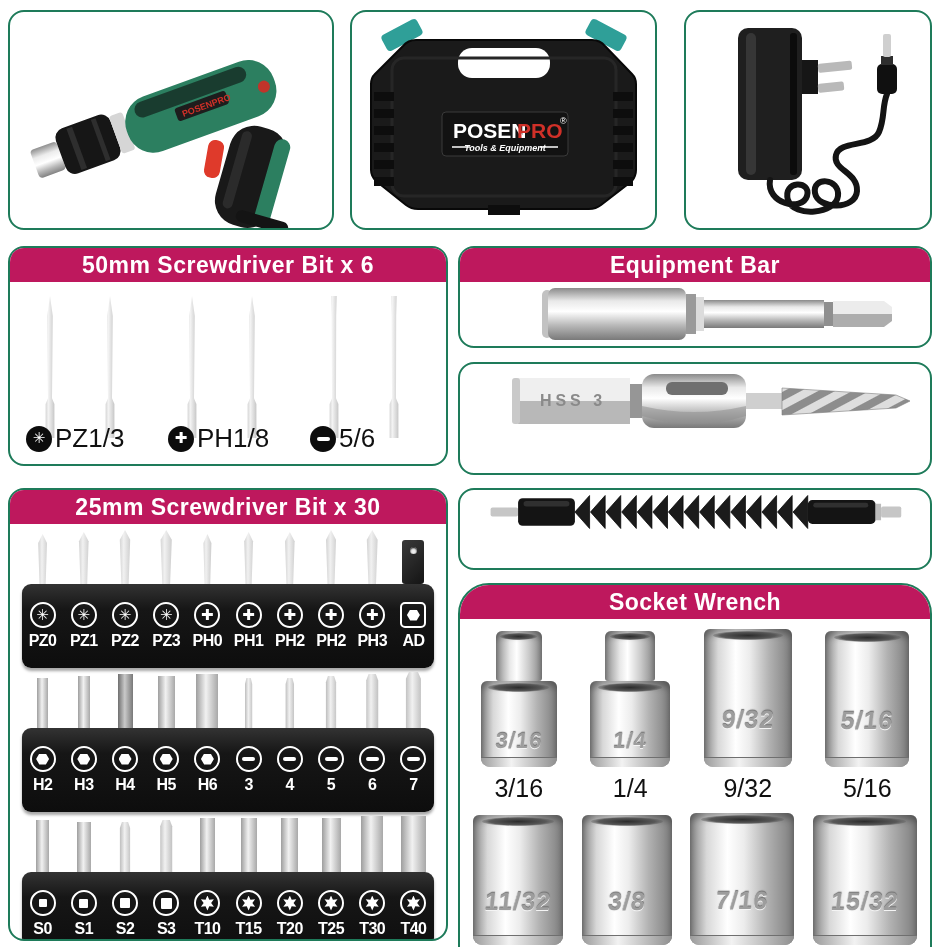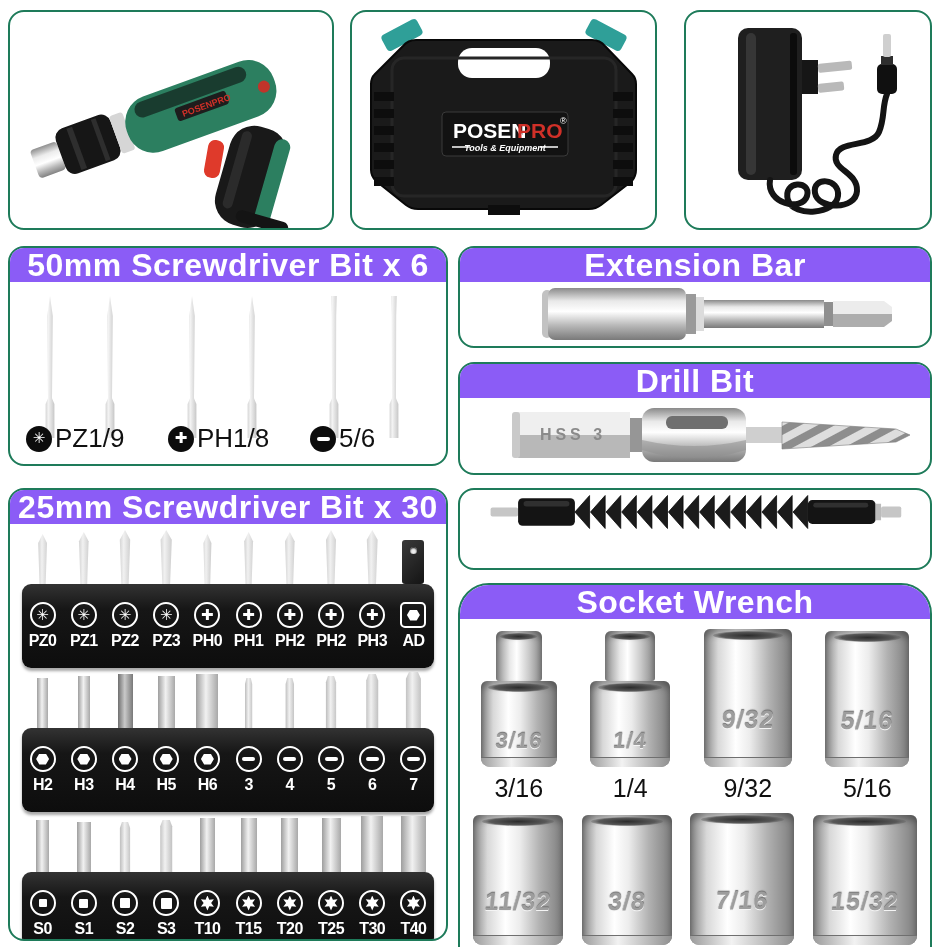--- a/index.html
+++ b/index.html
@@ -1,18 +1,18 @@
 <!DOCTYPE html>
 <html><head>
 <meta charset="utf-8">
 <style>
   html,body{margin:0;padding:0;background:#fff;}
   #stage{position:relative;width:940px;height:947px;background:#fff;font-family:"Liberation Sans",sans-serif;overflow:hidden;}
   .panel{position:absolute;background:#fff;border:2px solid #1e7b5a;border-radius:16px;overflow:hidden;box-sizing:border-box;}
-  .band{height:34px;background:#8b5cf6;display:flex;align-items:center;justify-content:center;color:#fff;font-weight:bold;font-size:32px;letter-spacing:.5px;}
+  .band{height:34px;background:#be185d;display:flex;align-items:center;justify-content:center;color:#fff;font-weight:bold;font-size:23px;letter-spacing:.5px;}
   
   .bit50{position:absolute;top:14px;width:20px;height:142px;background:linear-gradient(90deg,#9a9a9a,#f3f3f3 42%,#d2d2d2 65%,#949494);}
   .bit50.pt{clip-path:polygon(50% 0%,64% 14%,60% 72%,72% 76%,72% 100%,28% 100%,28% 76%,40% 72%,36% 14%);}
   .bit50.fl{clip-path:polygon(36% 0%,64% 0%,61% 14%,60% 72%,72% 76%,72% 100%,28% 100%,28% 76%,40% 72%,39% 14%);}
   .lab50{position:absolute;bottom:10px;display:flex;align-items:center;font-size:26px;color:#111;}
   .bic{width:26px;height:26px;border-radius:50%;background:#0c0c0c;color:#fff;display:inline-flex;align-items:center;justify-content:center;margin-right:3px;flex:none;}
   .gg{font-family:"DejaVu Sans",sans-serif;font-size:15px;line-height:1;}
   .sh-minus{width:13px;height:4px;background:#fff;border-radius:2px;}
   
   .rowgrp{position:absolute;left:12px;right:12px;}
@@ -133,39 +133,39 @@
       <div class="bit50 pt" style="left:30px;"></div>
       <div class="bit50 pt" style="left:90px;"></div>
       <div class="bit50 pt" style="left:172px;"></div>
       <div class="bit50 pt" style="left:232px;"></div>
       <div class="bit50 fl" style="left:314px;"></div>
       <div class="bit50 fl" style="left:374px;"></div>
       <div class="lab50" style="left:16px;">
         <span class="bic">
             <span class="gg">✳</span>
           </span>
-        <span>PZ1/9</span>
+        <span>PZ1/3</span>
       </div>
       <div class="lab50" style="left:158px;">
         <span class="bic">
             <span class="gg">✚</span>
           </span>
         <span>PH1/8</span>
       </div>
       <div class="lab50" style="left:300px;margin-top:28px;">
         <span class="bic">
             <span class="sh-minus"></span>
           </span>
         <span>5/6</span>
       </div>
     </div>
   </div>
 
   <div class="panel" style="left:458px;top:246px;width:474px;height:102px;">
-    <div class="band">Extension Bar</div>
+    <div class="band">Equipment Bar</div>
     <svg width="470" height="64" viewBox="0 0 470 64">
       <defs>
         <linearGradient id="chv" x1="0" y1="0" x2="0" y2="1">
           <stop offset="0" stop-color="#8a8a8a"></stop>
             <stop offset=".25" stop-color="#e9e9e9"></stop>
             <stop offset=".45" stop-color="#ffffff"></stop>
             <stop offset=".72" stop-color="#b8b8b8"></stop>
             <stop offset="1" stop-color="#797979"></stop>
         </linearGradient>
       </defs>
@@ -174,21 +174,20 @@
       <rect x="226" y="12" width="10" height="40" fill="#9a9a9a"></rect>
       <rect x="236" y="15" width="8" height="34" fill="#dcdcdc"></rect>
       <rect x="244" y="18" width="120" height="28" fill="url(#chv)"></rect>
       <rect x="364" y="20" width="9" height="24" fill="#8f8f8f"></rect>
       <polygon points="373,19 424,19 432,25 432,32 373,32" fill="#ececec"></polygon>
       <polygon points="373,32 432,32 432,39 424,45 373,45" fill="#adadad"></polygon>
     </svg>
   </div>
 
   <div class="panel" style="left:458px;top:362px;width:474px;height:113px;">
-    <div class="band">Drill Bit</div>
     <svg width="470" height="75" viewBox="0 0 470 75">
       <defs>
         <pattern id="flutes" width="16" height="60" patternUnits="userSpaceOnUse" patternTransform="rotate(62)">
           <rect width="16" height="60" fill="#dedede"></rect>
           <rect width="8" height="60" fill="#8d8d8d"></rect>
         </pattern>
       </defs>
       <polygon points="58,14 170,14 170,37 58,37" fill="#efefef"></polygon>
       <polygon points="58,37 170,37 170,60 58,60" fill="#b8b8b8"></polygon>
       <rect x="52" y="14" width="8" height="46" rx="3" fill="#c9c9c9"></rect>

